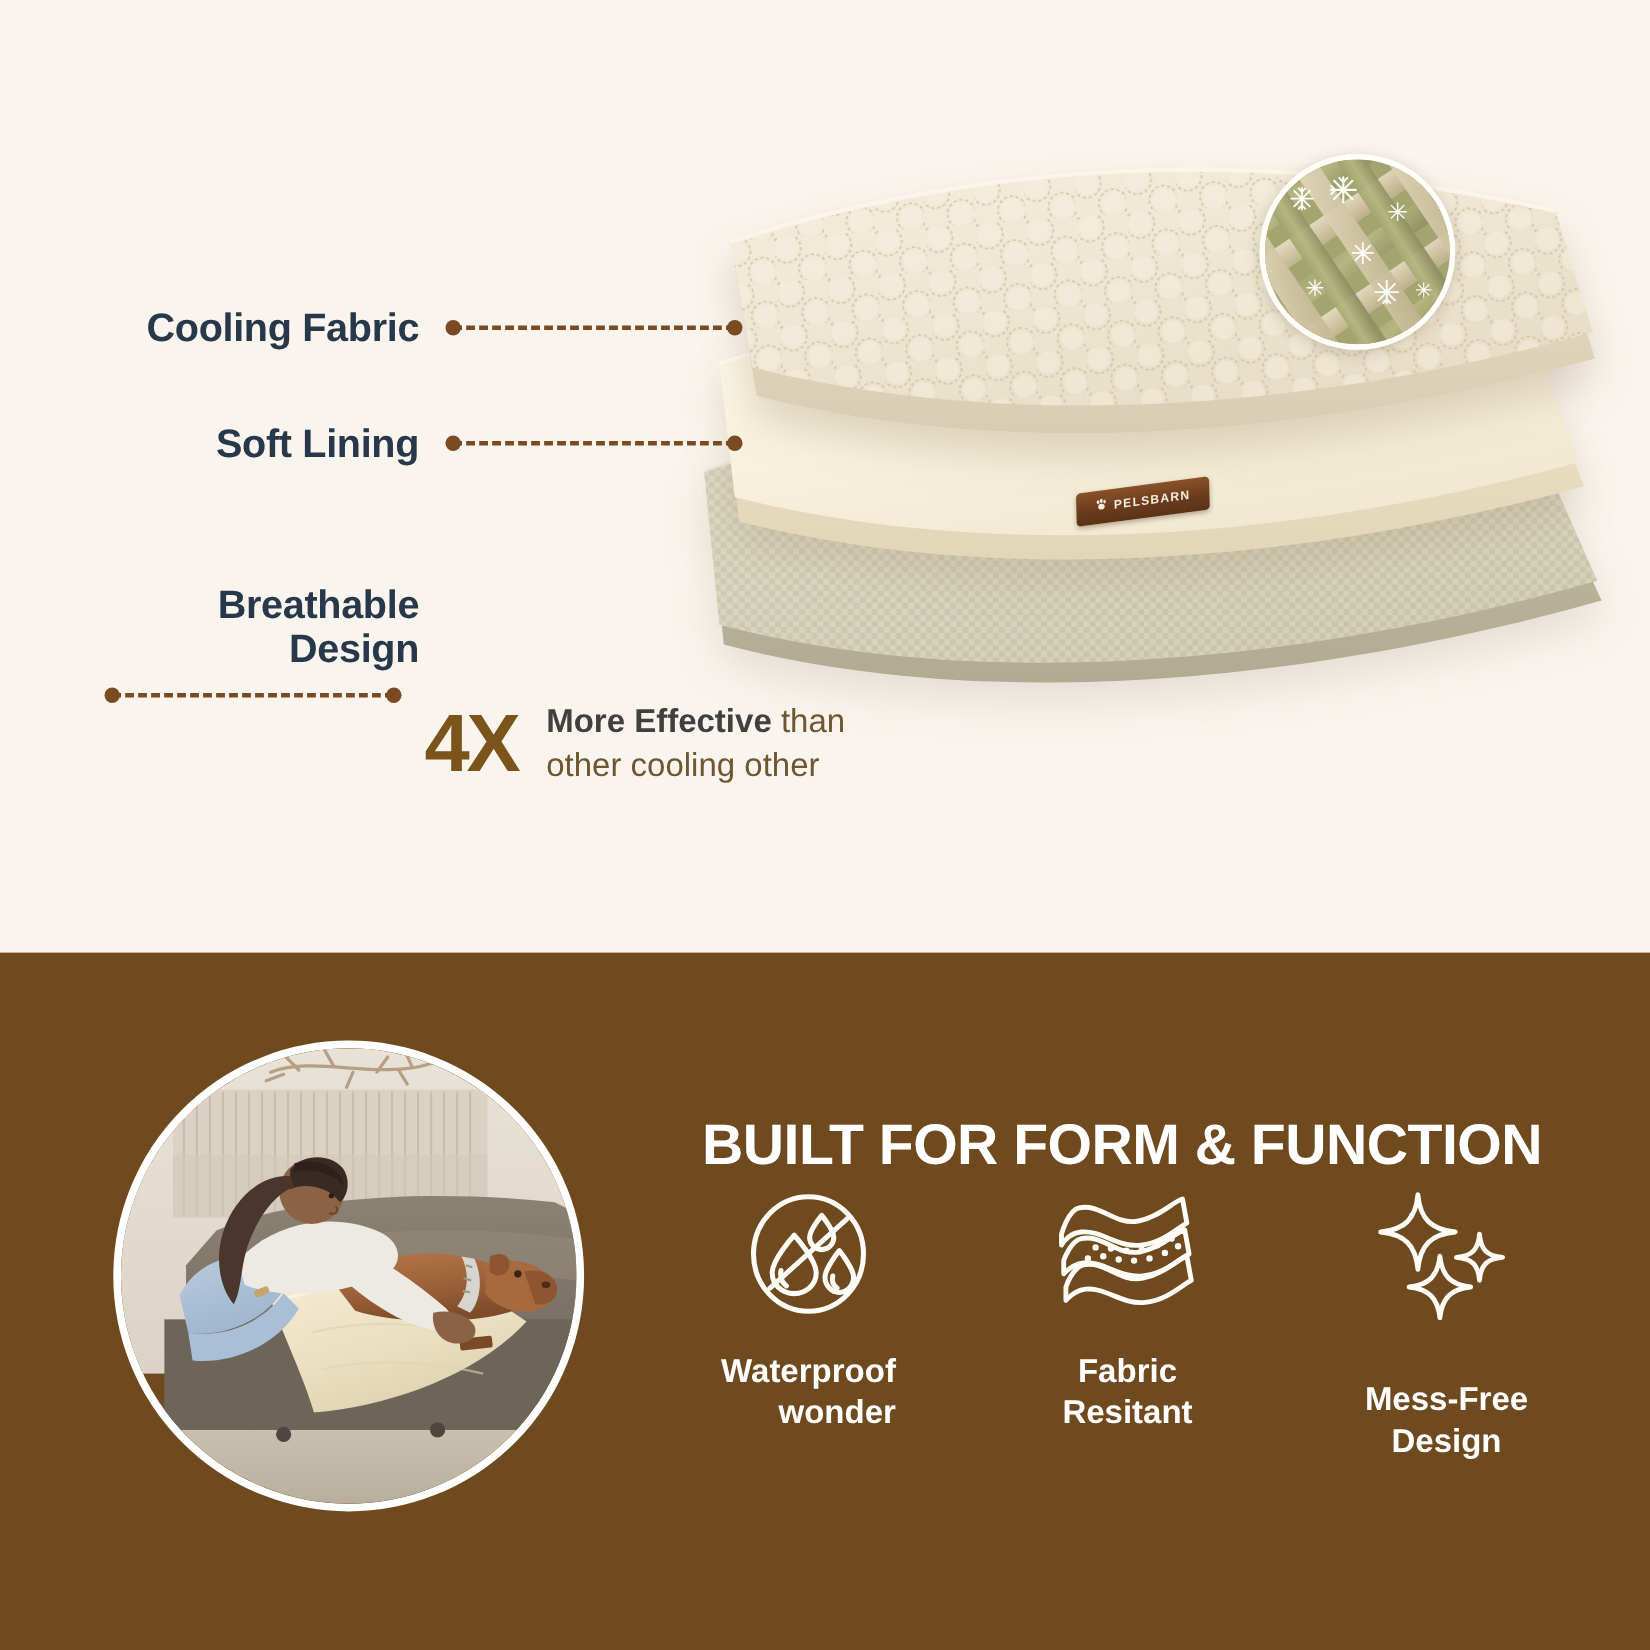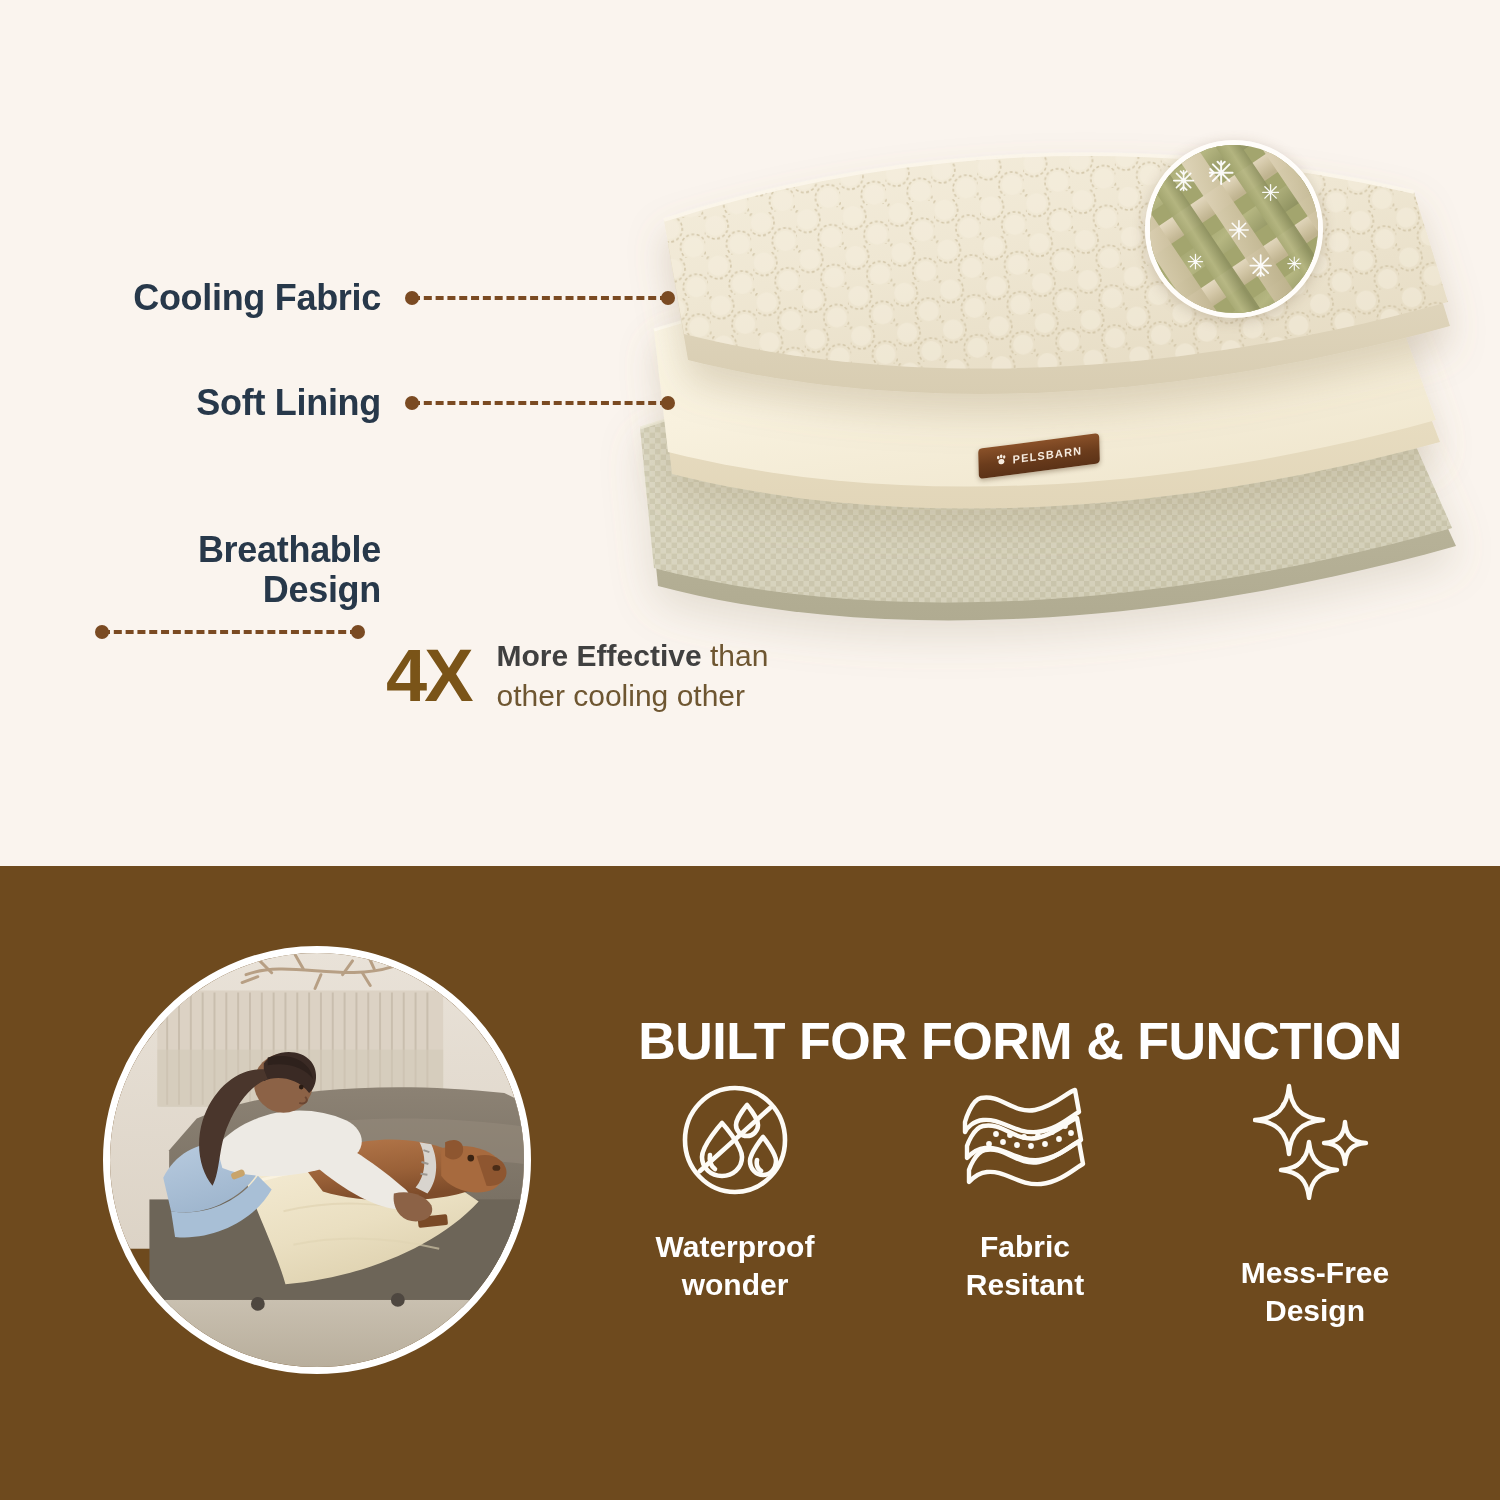--- a/index.html
+++ b/index.html
@@ -433,21 +433,21 @@
           <svg width="118" height="118" viewBox="0 0 118 118" fill="none" stroke="#FDFBF6" stroke-width="4.6" stroke-linecap="round" stroke-linejoin="round">
             <ellipse cx="59" cy="59" rx="50" ry="52"></ellipse>
             <line x1="24" y1="90" x2="94" y2="27"></line>
             <path d="M46,42 C46,42 26,64 26,76 C26,87 35,95 46,95 C57,95 66,87 66,76 C66,64 46,42 46,42 Z"></path>
             <path d="M34,74 C33,80 35,85 39,88"></path>
             <path d="M71,24 C71,24 60,37 60,44 C60,50 65,55 71,55 C77,55 82,50 82,44 C82,37 71,24 71,24 Z"></path>
             <path d="M87,56 C87,56 74,72 74,80 C74,88 80,94 87,94 C94,94 100,88 100,80 C100,72 87,56 87,56 Z"></path>
             <path d="M81,79 C80,84 82,88 85,90"></path>
           </svg>
         </div>
-        <div class="feature-label" style="white-space:pre-line;">Waterproof
+        <div class="feature-label" style="white-space:pre-line;text-align:right;">Waterproof
 wonder</div>
       </div>
 
       <div class="feature">
         <div class="feature-icon">
           <svg width="136" height="112" viewBox="0 0 136 112" fill="none" stroke="#FDFBF6" stroke-width="4.4" stroke-linecap="round" stroke-linejoin="round">
             <path d="M8,38 C8,38 14,16 24,14 C44,10 56,30 78,26 C98,22 110,8 118,6 L122,28 C114,32 100,46 80,48 C58,50 44,34 26,36 C16,37 10,44 8,48 Z"></path>
             <path d="M10,62 C10,62 16,44 26,42 C46,38 58,58 80,54 C100,50 112,36 120,34 L124,56 C116,60 102,74 82,76 C60,78 46,62 28,64 C18,65 12,72 10,74 Z"></path>
             <path d="M12,86 C12,86 18,68 28,66 C48,62 60,82 82,78 C102,74 114,60 122,58 L126,80 C118,84 104,98 84,100 C62,102 48,86 30,88 C20,89 14,96 12,98 Z"></path>
             <g stroke="none" fill="#FDFBF6">

